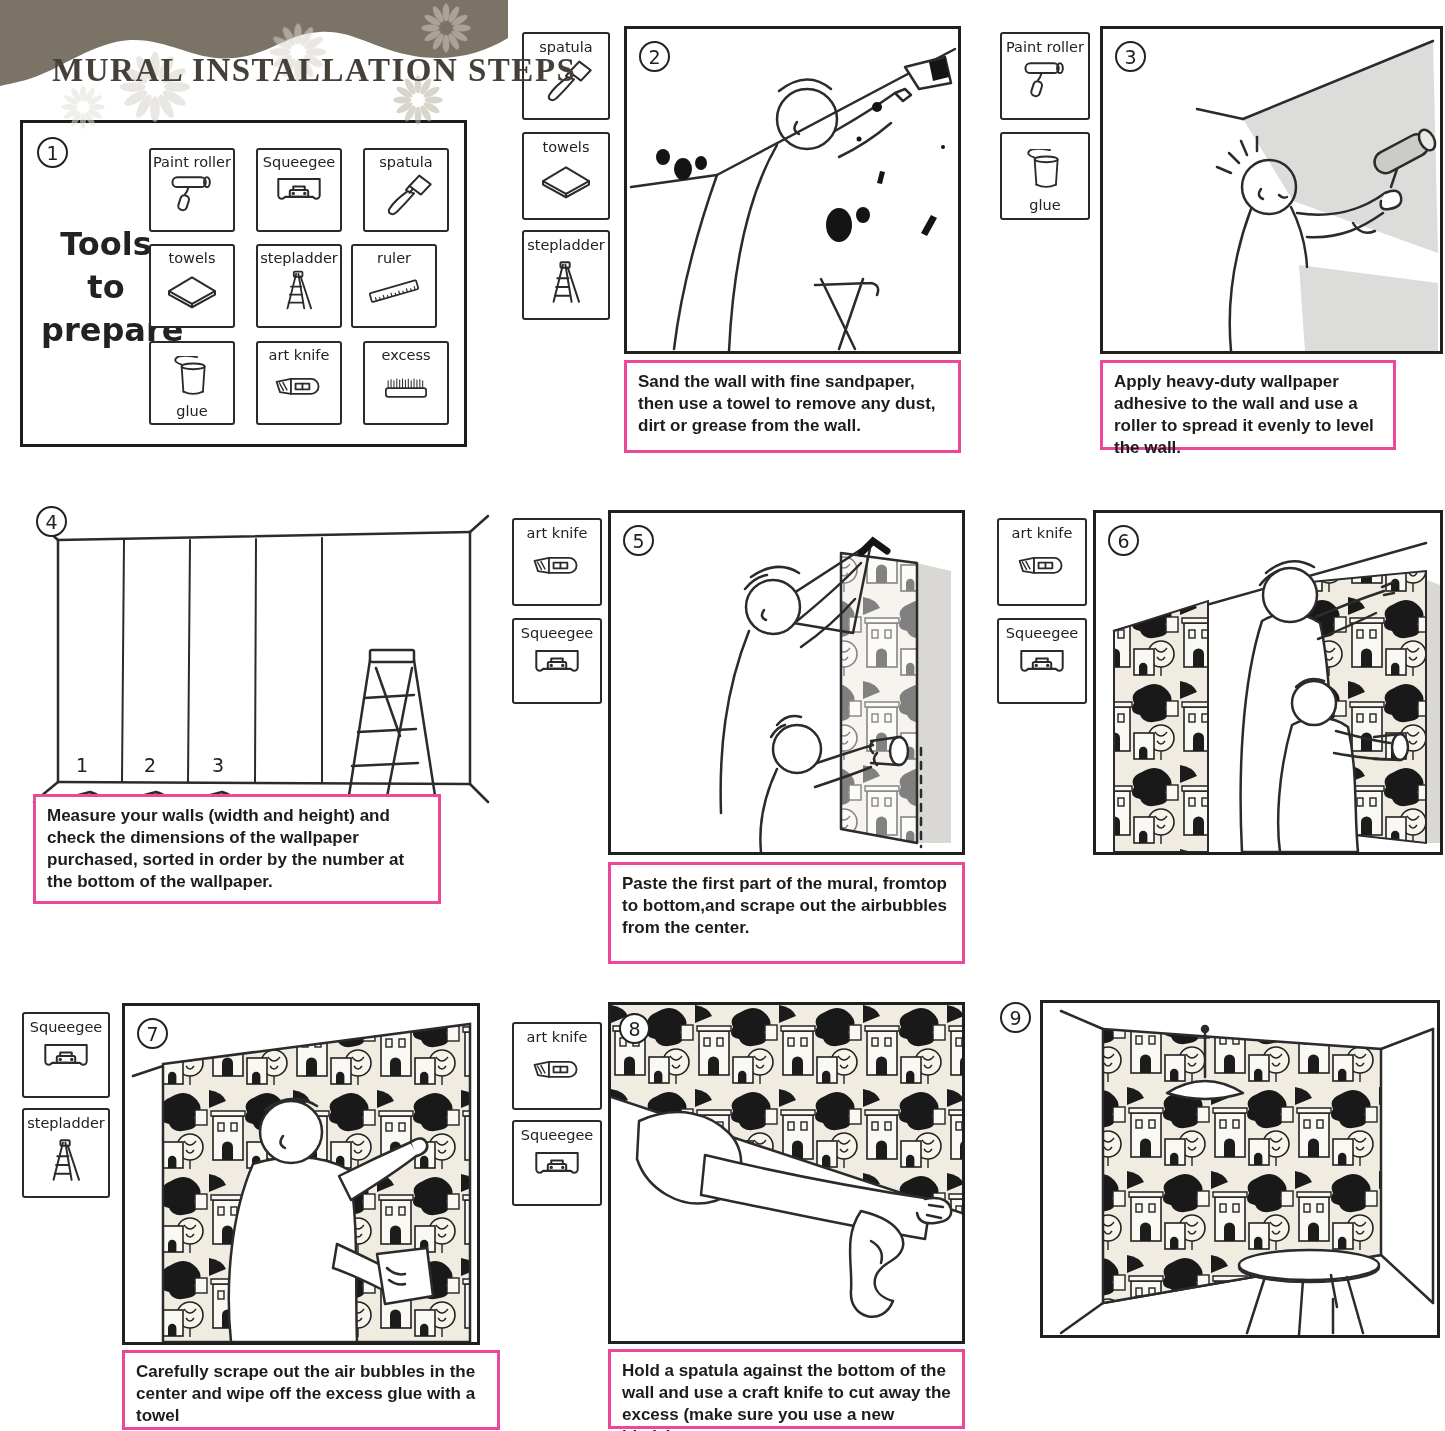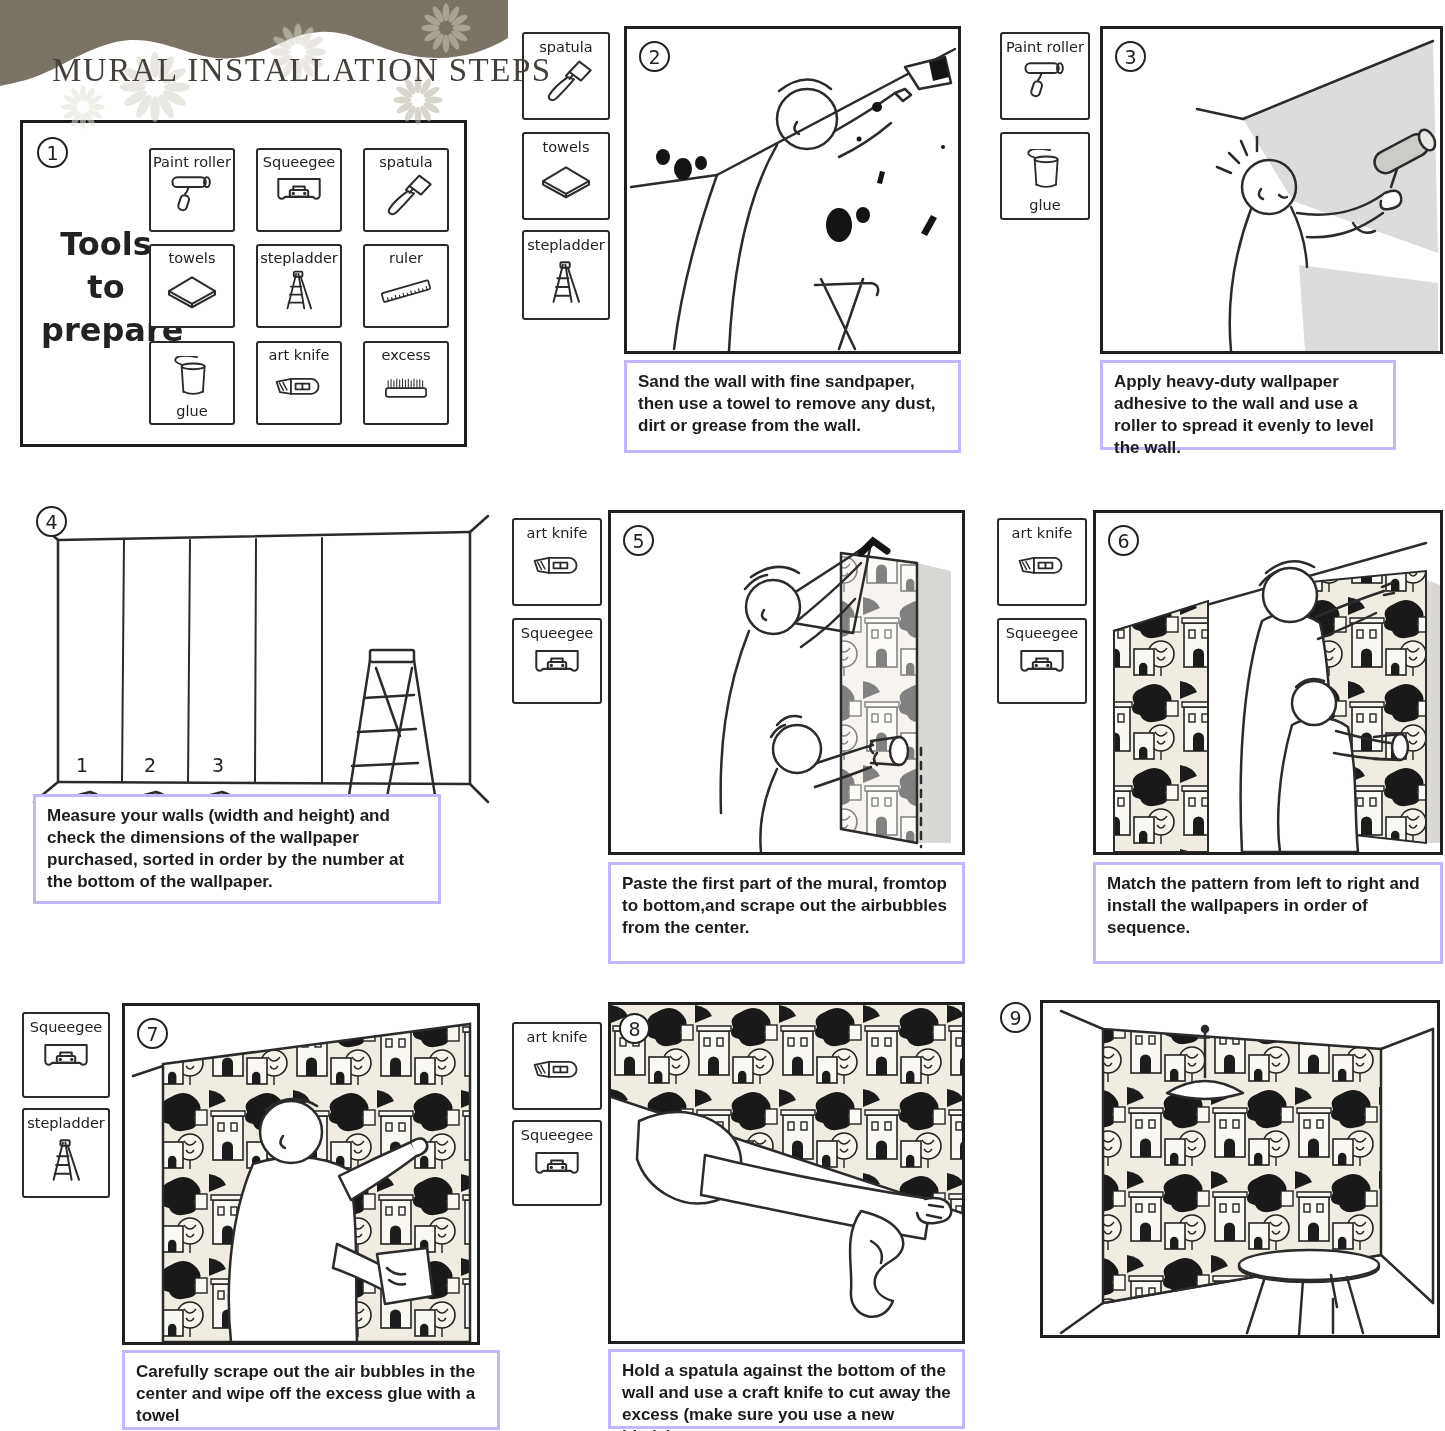--- a/index.html
+++ b/index.html
@@ -3,37 +3,37 @@
 <meta charset="utf-8">
 <style>
   *{margin:0;padding:0;box-sizing:border-box}
   html,body{background:#fff}
   body{font-family:"Liberation Sans",sans-serif}
   #canvas{position:relative;width:1445px;height:1431px;background:#fff;overflow:hidden}
 
   
   .abs{position:absolute}
   .illus{position:absolute;border:3px solid #1f1f1f;background:#fff;overflow:hidden}
-  .caption{position:absolute;border:3px solid #c4b5fd;background:#fff;padding:8px 11px;
+  .caption{position:absolute;border:3px solid #ec4899;background:#fff;padding:8px 11px;
            font-size:17px;font-weight:600;line-height:1.3;color:#1c1c1c}
   .step-num{position:absolute;width:31px;height:31px;border:2.6px solid #222;border-radius:50%;
             display:flex;align-items:center;justify-content:center;font-size:19px;
             font-family:"DejaVu Sans",sans-serif;color:#222;background:#fff;z-index:6}
   .toolbox{position:absolute;border:2.5px solid #2a2a2a;border-radius:3px;background:#fff;
            display:flex;flex-direction:column;align-items:center;justify-content:flex-start;
            padding:5px 2px;gap:2px}
   .toolbox.rev{flex-direction:column-reverse}
   .tool-label{font-family:"DejaVu Sans",sans-serif;font-size:14.5px;color:#222;white-space:nowrap}
   .tool-icon{width:62px;height:46px;flex:0 0 auto}
   .tool-icon.tall{height:54px}
 
   
   #banner{position:absolute;left:0;top:0;width:508px;height:134px;z-index:1}
   #title{position:absolute;left:52px;top:52px;z-index:2;font-family:"Liberation Serif",serif;
-         font-weight:normal;font-size:33px;letter-spacing:1.5px;color:#454039;white-space:nowrap}
+         font-weight:bold;font-size:33px;letter-spacing:1.5px;color:#454039;white-space:nowrap}
 
   
   #tools-panel{position:absolute;left:20px;top:120px;width:447px;height:327px;
                border:3px solid #1c1c1c;background:#fff}
   #tools-heading{position:absolute;left:18px;top:100px;width:130px;text-align:center;
                  font-family:"DejaVu Sans",sans-serif;font-weight:bold;font-size:32px;
                  line-height:1.35;color:#222}
   .gridbox{position:absolute;width:86px;height:84px;border:2.5px solid #2a2a2a;border-radius:3px;
            background:#fff;display:flex;flex-direction:column;align-items:center;
            justify-content:flex-start;padding:4px 2px;gap:1px}
@@ -208,21 +208,21 @@
       <svg class="tool-icon">
           <use href="#sym-towel"></use>
         </svg>
     </div>
     <div class="gridbox" style="left:233px;top:121px">
       <div class="tool-label">stepladder</div>
       <svg class="tool-icon tall">
           <use href="#sym-stepladder"></use>
         </svg>
     </div>
-    <div class="gridbox" style="left:340px;top:121px">
+    <div class="gridbox" style="left:328px;top:121px">
       <div class="tool-label">ruler</div>
       <svg class="tool-icon">
           <use href="#sym-ruler"></use>
         </svg>
     </div>
     <div class="gridbox rev" style="left:126px;top:218px">
       <div class="tool-label">glue</div>
       <svg class="tool-icon">
           <use href="#sym-glue"></use>
         </svg>
@@ -470,21 +470,20 @@
         <path d="M240,218 C262,224 280,228 294,230"></path>
         <path d="M238,240 C260,244 276,246 290,246"></path>
       </g>
       <g class="ink">
         <ellipse cx="304" cy="234" rx="8" ry="13" fill="#fff"></ellipse>
         <path d="M278,224 L304,221 M278,246 L304,247"></path>
       </g>
     </svg>
     <div class="step-num" style="left:12px;top:12px">6</div>
   </div>
-  <div class="caption" style="left:1093px;top:862px;width:350px;height:102px">Match the pattern from left to right and install the wallpapers in order of sequence.</div>
 
   <div class="toolbox" style="left:22px;top:1012px;width:88px;height:86px">
     <div class="tool-label">Squeegee</div>
     <svg class="tool-icon">
         <use href="#sym-squeegee"></use>
       </svg>
   </div>
   <div class="toolbox" style="left:22px;top:1108px;width:88px;height:90px">
     <div class="tool-label">stepladder</div>
     <svg class="tool-icon tall">

